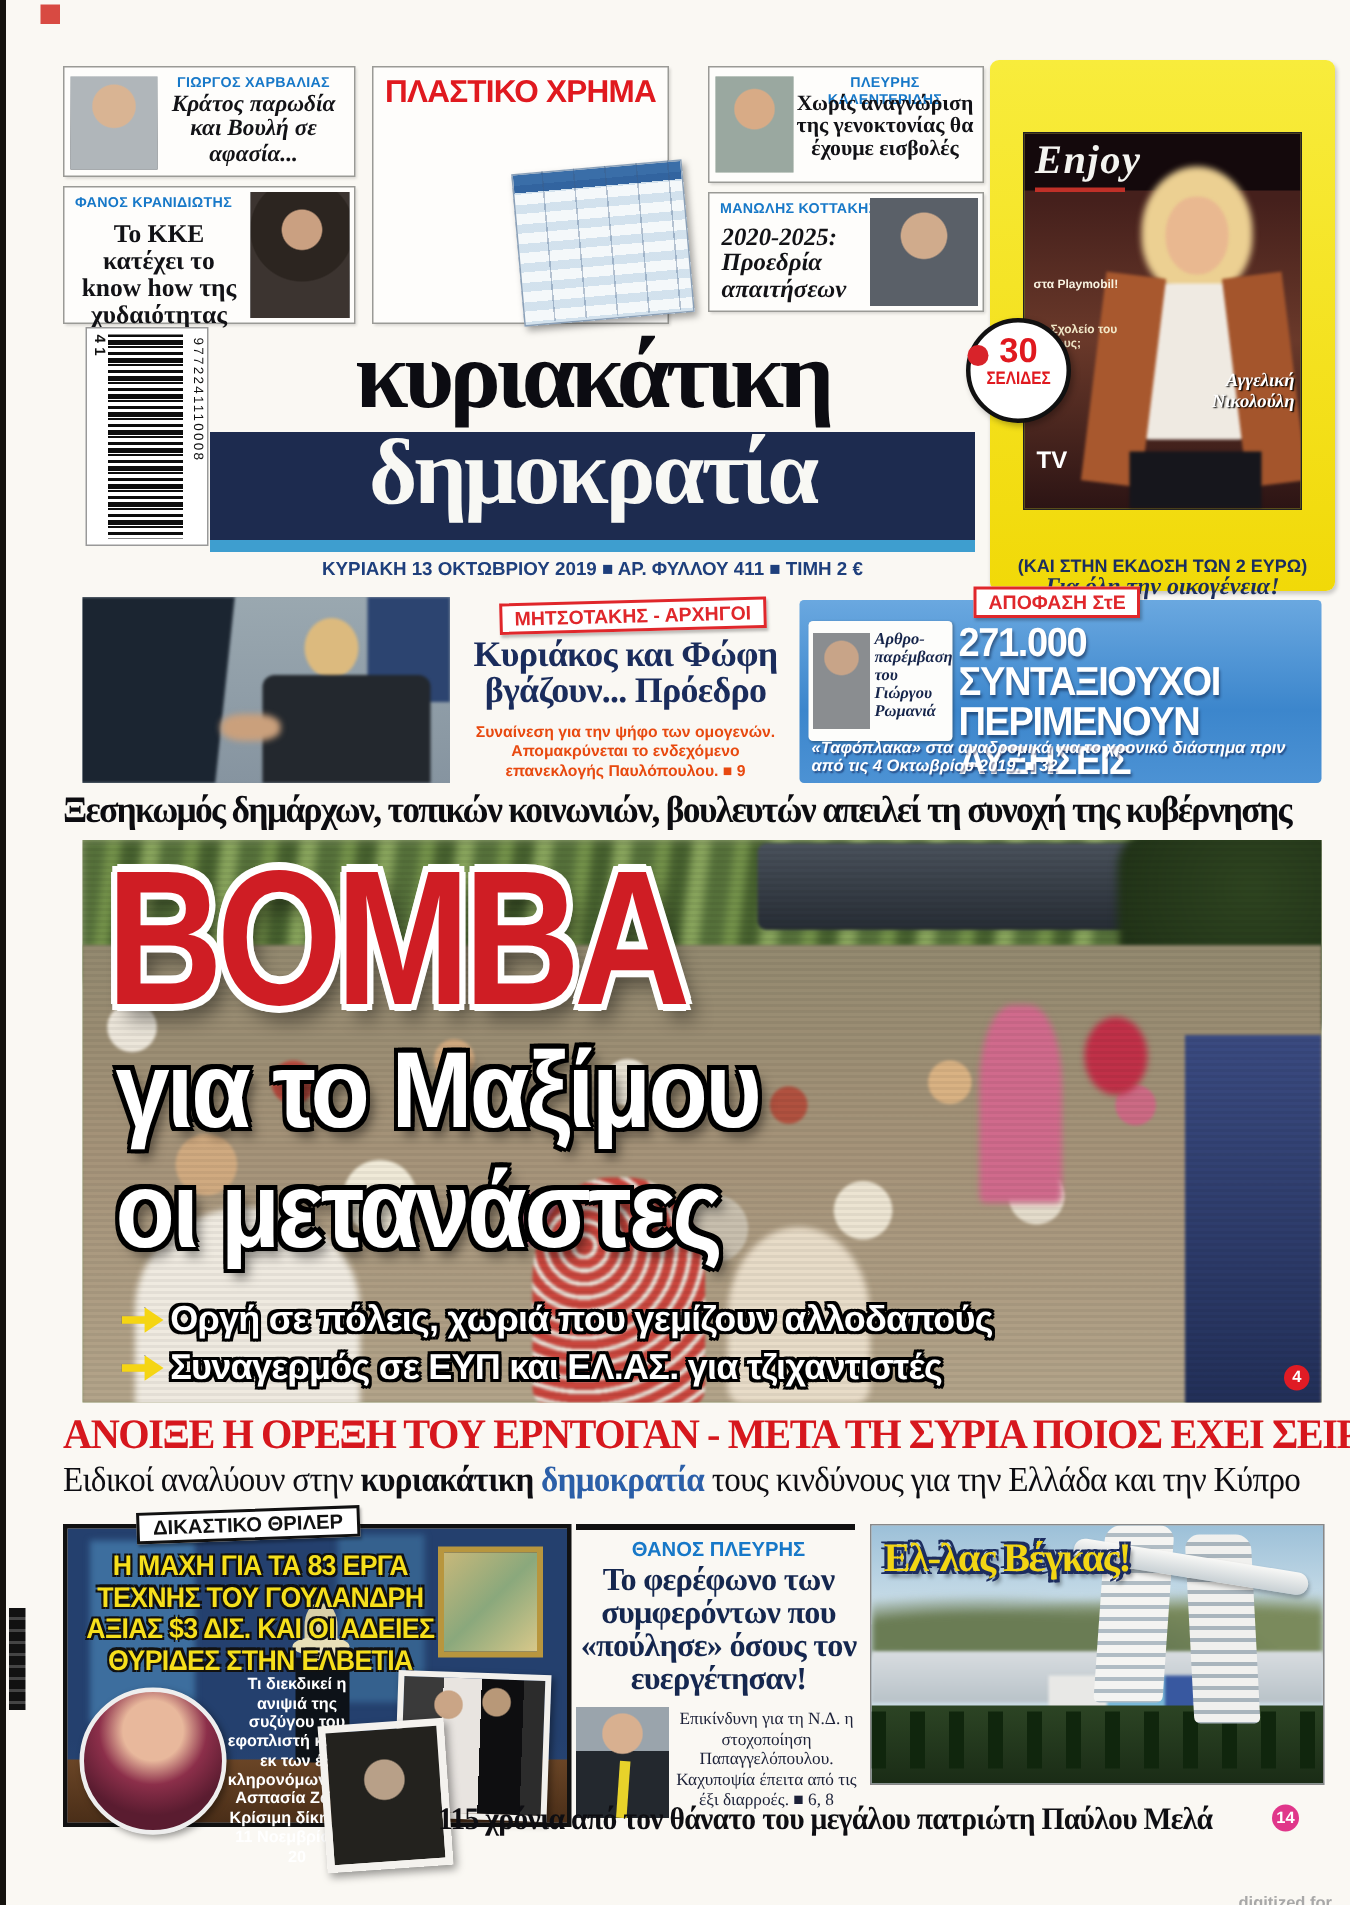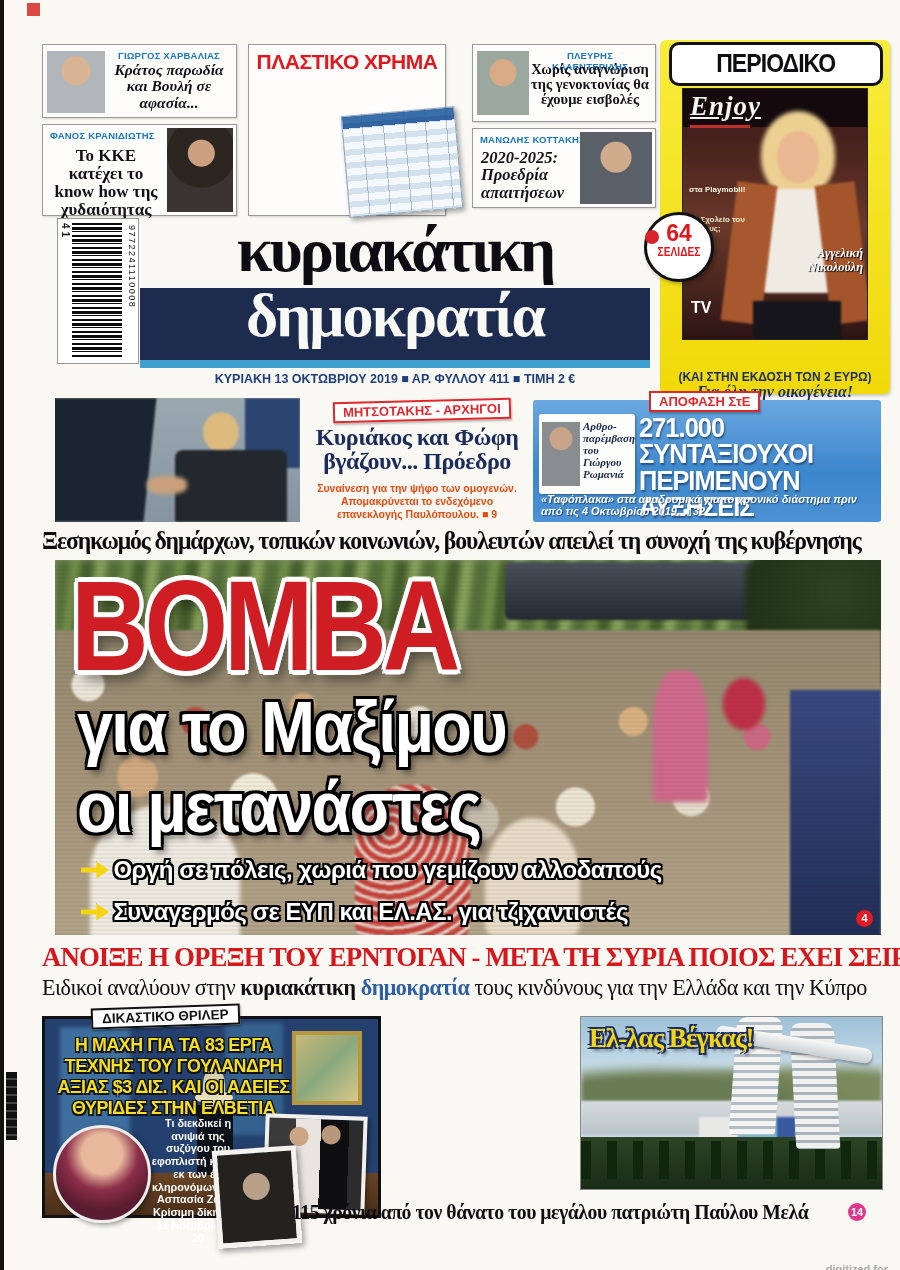--- a/index.html
+++ b/index.html
@@ -56,40 +56,37 @@
     <div class="abs op-headline center" style="left:56px;top:17px;width:122px;font-size:14.5px;">Χωρίς αναγνώριση της γενοκτονίας θα έχουμε εισβολές</div>
   </div>
 
   <div class="abs box" style="left:472px;top:128px;width:182px;height:78px;">
     <div class="abs author-label" style="left:7px;top:5px;">ΜΑΝΩΛΗΣ ΚΟΤΤΑΚΗΣ</div>
     <div class="abs op-headline" style="left:8px;top:20px;width:100px;font-size:16.5px;font-style:italic;">2020-2025: Προεδρία απαιτήσεων</div>
     <div class="abs" style="right:3px;top:3px;width:72px;height:72px;background:radial-gradient(circle at 50% 35%,#d0ab8c 0 15px,#5a6068 16px 60%),linear-gradient(180deg,#9aa2a8,#31363c 70%);"></div>
   </div>
 
   <div class="abs" style="left:660px;top:40px;width:230px;height:354px;background:linear-gradient(180deg,#f8ec3c,#f1d908);border-radius:6px;box-shadow:1px 2px 3px rgba(0,0,0,.2);">
-    <div class="abs center" style="left:9px;top:2px;width:208px;height:38px;background:#fff;border:3px solid #111;border-radius:10px;">
-      <span style="display:inline-block;margin-top:4px;font-weight:900;font-size:25px;letter-spacing:-1px;color:#0e0e12;transform:scaleX(.92);">ΠΕΡΙΟΔΙΚΟ</span>
-    </div>
     <div class="abs" style="left:22px;top:48px;width:184px;height:250px;background:linear-gradient(180deg,#45201c 0 18%,#6a392a 55%,#2c1414);border:1px solid #222;overflow:hidden;">
       <div class="abs" style="left:0;top:0;width:100%;height:38px;background:#14090c;"></div>
-      <div class="abs serif" style="left:7px;top:2px;color:#f4f4f0;font-size:27px;font-style:italic;font-weight:bold;letter-spacing:1px;text-decoration:underline;">Enjoy</div>
+      <div class="abs serif" style="left:7px;top:2px;color:#f4f4f0;font-size:27px;font-style:italic;font-weight:bold;letter-spacing:1px;">Enjoy</div>
       <div class="abs" style="left:7px;top:36px;width:60px;height:3px;background:#c03028;"></div>
       <div class="abs" style="left:78px;top:22px;width:74px;height:86px;background:#ecd092;border-radius:50% 50% 45% 45%;filter:blur(2px);"></div>
       <div class="abs" style="left:94px;top:42px;width:42px;height:52px;background:#e9b890;border-radius:48%;filter:blur(1px);"></div>
       <div class="abs" style="left:72px;top:100px;width:82px;height:104px;background:#efeae2;border-radius:12px;filter:blur(1px);"></div>
       <div class="abs" style="left:46px;top:94px;width:40px;height:140px;background:#a8582e;transform:rotate(7deg);filter:blur(1px);"></div>
       <div class="abs" style="left:140px;top:94px;width:40px;height:140px;background:#a4552c;transform:rotate(-7deg);filter:blur(1px);"></div>
       <div class="abs" style="left:70px;top:212px;width:88px;height:38px;background:#16161c;filter:blur(1px);"></div>
       <div class="abs" style="left:6px;top:96px;width:58px;color:#f8f2e0;font-size:8px;font-weight:bold;">στα Playmobil!</div>
       <div class="abs" style="left:6px;top:126px;width:56px;color:#f2e8c8;font-size:8px;font-weight:bold;">Το Σχολείο του δάσους;</div>
       <div class="abs serif" style="left:96px;top:158px;width:84px;color:#fff;font-size:12.5px;font-weight:bold;font-style:italic;text-align:right;line-height:1.1;text-shadow:1px 1px 1px #000;">Αγγελική Νικολούλη</div>
       <div class="abs" style="left:8px;bottom:22px;color:#fff;font-size:16px;font-weight:900;">TV</div>
     </div>
     <div class="abs center" style="left:-16px;top:172px;width:64px;height:64px;background:#fff;border:3px solid #111;border-radius:50%;box-shadow:2px 2px 4px rgba(0,0,0,.3);">
-      <div style="margin-top:7px;color:#e0191f;font-weight:900;font-size:23px;line-height:1;">64</div>
+      <div style="margin-top:7px;color:#e0191f;font-weight:900;font-size:23px;line-height:1;">30</div>
       <div style="color:#e0191f;font-weight:900;font-size:12px;transform:scaleX(.85);">ΣΕΛΙΔΕΣ</div>
     </div>
     <div class="abs center" style="left:0;top:330px;width:230px;color:#1b2d5e;font-weight:bold;font-size:12px;">(ΚΑΙ ΣΤΗΝ ΕΚΔΟΣΗ ΤΩΝ 2 ΕΥΡΩ)</div>
     <div class="abs center serif" style="left:0;top:343px;width:230px;color:#1b2d5e;font-weight:900;font-style:italic;font-size:16px;">Για όλη την οικογένεια!</div>
   </div>
 
   <div class="abs" style="left:57px;top:218px;width:80px;height:144px;background:#fff;border:1px solid #999;">
     <div class="abs" style="left:2px;top:4px;writing-mode:vertical-rl;font-size:10px;font-weight:bold;letter-spacing:3px;color:#111;">41</div>
     <div class="abs" style="left:14px;top:4px;width:50px;height:136px;background:repeating-linear-gradient(180deg,#0c0c0c 0 2px,#fff 2px 4px,#0c0c0c 4px 7px,#fff 7px 8px,#0c0c0c 8px 9px,#fff 9px 12px);"></div>
     <div class="abs" style="right:1px;top:6px;writing-mode:vertical-rl;font-size:9px;letter-spacing:1.5px;color:#111;">9772241110008</div>
@@ -154,21 +151,21 @@
     <div class="abs blur2" style="left:430px;top:258px;width:95px;height:118px;background:#e8dcc8;border-radius:50% 50% 10% 10%;"></div>
     <div class="abs blur1" style="left:735px;top:130px;width:91px;height:248px;background:linear-gradient(180deg,#3a4a80,#222f58);"></div>
     <div class="abs blur2" style="left:598px;top:110px;width:55px;height:132px;background:#d06a8c;border-radius:40% 40% 5% 5%;"></div>
     <div class="abs blur2" style="left:668px;top:118px;width:42px;height:52px;background:#c03048;border-radius:50%;"></div>
     <div class="abs" style="left:0;top:0;width:100%;height:100%;background:repeating-linear-gradient(0deg,rgba(0,0,0,.05) 0 2px,transparent 2px 4px);"></div>
 
     <div class="abs stroke-w" style="left:16px;top:-8px;font-weight:900;font-size:128px;letter-spacing:-5px;color:#cf1d24;transform:scaleX(.84);transform-origin:left;">ΒΟΜΒΑ</div>
     <div class="abs stroke-b" style="left:22px;top:126px;font-weight:900;font-size:72px;letter-spacing:-2px;color:#fff;transform:scaleX(.9);transform-origin:left;">για το Μαξίμου</div>
     <div class="abs stroke-b" style="left:22px;top:206px;font-weight:900;font-size:72px;letter-spacing:-2px;color:#fff;transform:scaleX(.9);transform-origin:left;">οι μετανάστες</div>
 
-    <div class="abs" style="left:26px;top:296px;">
+    <div class="abs" style="left:26px;top:306px;">
       <span style="display:inline-block;width:28px;height:17px;background:#f5d513;clip-path:polygon(0 35%,55% 35%,55% 0,100% 50%,55% 100%,55% 65%,0 65%);filter:drop-shadow(1px 1px 0 #000) drop-shadow(-1px -1px 0 #000);vertical-align:middle;"></span>
       <span class="stroke-b2" style="color:#fff;font-weight:900;font-size:24px;letter-spacing:-.5px;vertical-align:middle;">Οργή σε πόλεις, χωριά που γεμίζουν αλλοδαπούς</span>
     </div>
     <div class="abs" style="left:26px;top:338px;">
       <span style="display:inline-block;width:28px;height:17px;background:#f5d513;clip-path:polygon(0 35%,55% 35%,55% 0,100% 50%,55% 100%,55% 65%,0 65%);filter:drop-shadow(1px 1px 0 #000) drop-shadow(-1px -1px 0 #000);vertical-align:middle;"></span>
       <span class="stroke-b2" style="color:#fff;font-weight:900;font-size:24px;letter-spacing:-.5px;vertical-align:middle;">Συναγερμός σε ΕΥΠ και ΕΛ.ΑΣ. για τζιχαντιστές</span>
     </div>
     <div class="abs center" style="right:8px;bottom:8px;width:17px;height:17px;border-radius:50%;background:#e01b24;color:#fff;font-weight:bold;font-size:11px;line-height:17px;">4</div>
   </div>
 
@@ -188,20 +185,31 @@
     <div style="position:absolute;left:46px;top:-13px;background:#fff;border:2px solid #111;color:#111;font-weight:bold;font-size:13.5px;padding:1px 9px;transform:rotate(-2deg);box-shadow:1px 2px 2px rgba(0,0,0,.3);">ΔΙΚΑΣΤΙΚΟ ΘΡΙΛΕΡ</div>
     <div class="abs center stroke-y" style="left:12px;top:16px;width:248px;color:#f6df1c;font-weight:900;font-size:19px;line-height:1.1;letter-spacing:-.5px;transform:scaleX(.94);transform-origin:left;">Η ΜΑΧΗ ΓΙΑ ΤΑ 83 ΕΡΓΑ ΤΕΧΝΗΣ ΤΟΥ ΓΟΥΛΑΝΔΡΗ ΑΞΙΑΣ $3 ΔΙΣ. ΚΑΙ ΟΙ ΑΔΕΙΕΣ ΘΥΡΙΔΕΣ ΣΤΗΝ ΕΛΒΕΤΙΑ</div>
     <div class="abs" style="left:8px;bottom:-8px;width:92px;height:92px;border-radius:50%;border:3px solid #eee;background:radial-gradient(circle at 50% 28%,#e8b89c 0 20px,#8c2f4a 36px,#5a1c30 70%);box-shadow:2px 2px 5px rgba(0,0,0,.4);"></div>
     <div class="abs center" style="left:106px;top:98px;width:94px;color:#fff;font-weight:bold;font-size:10.8px;line-height:1.18;">Τι διεκδικεί η ανιψιά της συζύγου του εφοπλιστή και μία εκ των έξι κληρονόμων τους Ασπασία Ζαΐμη. Κρίσιμη δίκη στις 11 Νοεμβρίου. ■ 20</div>
     <div class="abs" style="right:12px;bottom:2px;width:94px;height:90px;border:4px solid #f2f0ec;transform:rotate(2deg);background:
       radial-gradient(circle at 32% 20%,#caa586 0 9px,transparent 10px),
       radial-gradient(circle at 66% 17%,#b89878 0 9px,transparent 10px),
       linear-gradient(90deg,#3a3a3a 0 28%,#e8e4e0 28% 55%,#0e0e10 55% 85%,#2c2c2c 85%);box-shadow:2px 2px 5px rgba(0,0,0,.4);"></div>
   </div>
 
+  <div class="abs" style="left:384px;top:1016px;width:190px;height:198px;">
+    <div style="width:186px;height:4px;background:#111;"></div>
+    <div class="abs center" style="left:0;top:9px;width:190px;color:#1778c8;font-weight:bold;font-size:13.5px;">ΘΑΝΟΣ ΠΛΕΥΡΗΣ</div>
+    <div class="abs center serif" style="left:0;top:27px;width:190px;font-weight:900;font-size:21.5px;line-height:1.02;letter-spacing:-.5px;color:#15274f;">Το φερέφωνο των συμφερόντων που «πούλησε» όσους τον ευεργέτησαν!</div>
+    <div class="abs" style="left:0;top:122px;width:62px;height:74px;background:
+      radial-gradient(circle at 50% 24%,#d8b090 0 13px,transparent 14px),
+      linear-gradient(180deg,#9aa4ac 0 40%,#23282e 40%),
+      linear-gradient(90deg,#8a949c,#b0bac0);"></div>
+    <div class="abs" style="left:28px;top:158px;width:7px;height:38px;background:#e8d22a;transform:rotate(4deg);"></div>
+    <div class="abs center serif" style="left:64px;top:124px;width:126px;color:#1c2138;font-size:11.5px;line-height:1.18;">Επικίνδυνη για τη Ν.Δ. η στοχοποίηση Παπαγγελόπουλου. Καχυποψία έπειτα από τις έξι διαρροές. ■ 6, 8</div>
+  </div>
 
   <div class="abs" style="left:580px;top:1016px;width:301px;height:172px;border:1px solid #888;overflow:hidden;background:#cdddE6;">
     <div class="abs" style="left:0;top:0;width:100%;height:66px;background:linear-gradient(180deg,#9cc0d8,#d4e4ec);"></div>
     <div class="abs blur2" style="left:0;top:40px;width:100%;height:46px;background:radial-gradient(ellipse at 25% 100%,#6a7c54 0 40%,transparent 62%),radial-gradient(ellipse at 78% 100%,#7a8a5c 0 45%,transparent 65%);"></div>
     <div class="abs blur1" style="left:0;top:84px;width:100%;height:34px;background:linear-gradient(180deg,#d8dce0,#b8c2c8);"></div>
     <div class="abs blur1" style="left:118px;top:100px;width:130px;height:32px;background:linear-gradient(90deg,#e8e8e6 0 30%,#7ab8d8 30% 60%,#3858a0 60% 75%,#e8e8e6 75%);"></div>
     <div class="abs" style="left:0;bottom:0;width:100%;height:52px;background:linear-gradient(180deg,#2c4424,#1a2c16);"></div>
     <div class="abs" style="left:0;bottom:10px;width:100%;height:38px;background:repeating-linear-gradient(90deg,#10260d 0 10px,transparent 10px 26px);"></div>
     <div class="abs" style="left:152px;top:0;width:46px;height:118px;background:repeating-linear-gradient(180deg,#f4f4f2 0 5px,#b0bcc4 5px 8px);border-radius:10px 10px 4px 4px;transform:skewX(-4deg);"></div>
     <div class="abs" style="left:212px;top:6px;width:44px;height:126px;background:repeating-linear-gradient(180deg,#f0f0ee 0 5px,#a8b4bc 5px 8px);border-radius:10px 10px 4px 4px;transform:skewX(3deg);"></div>

